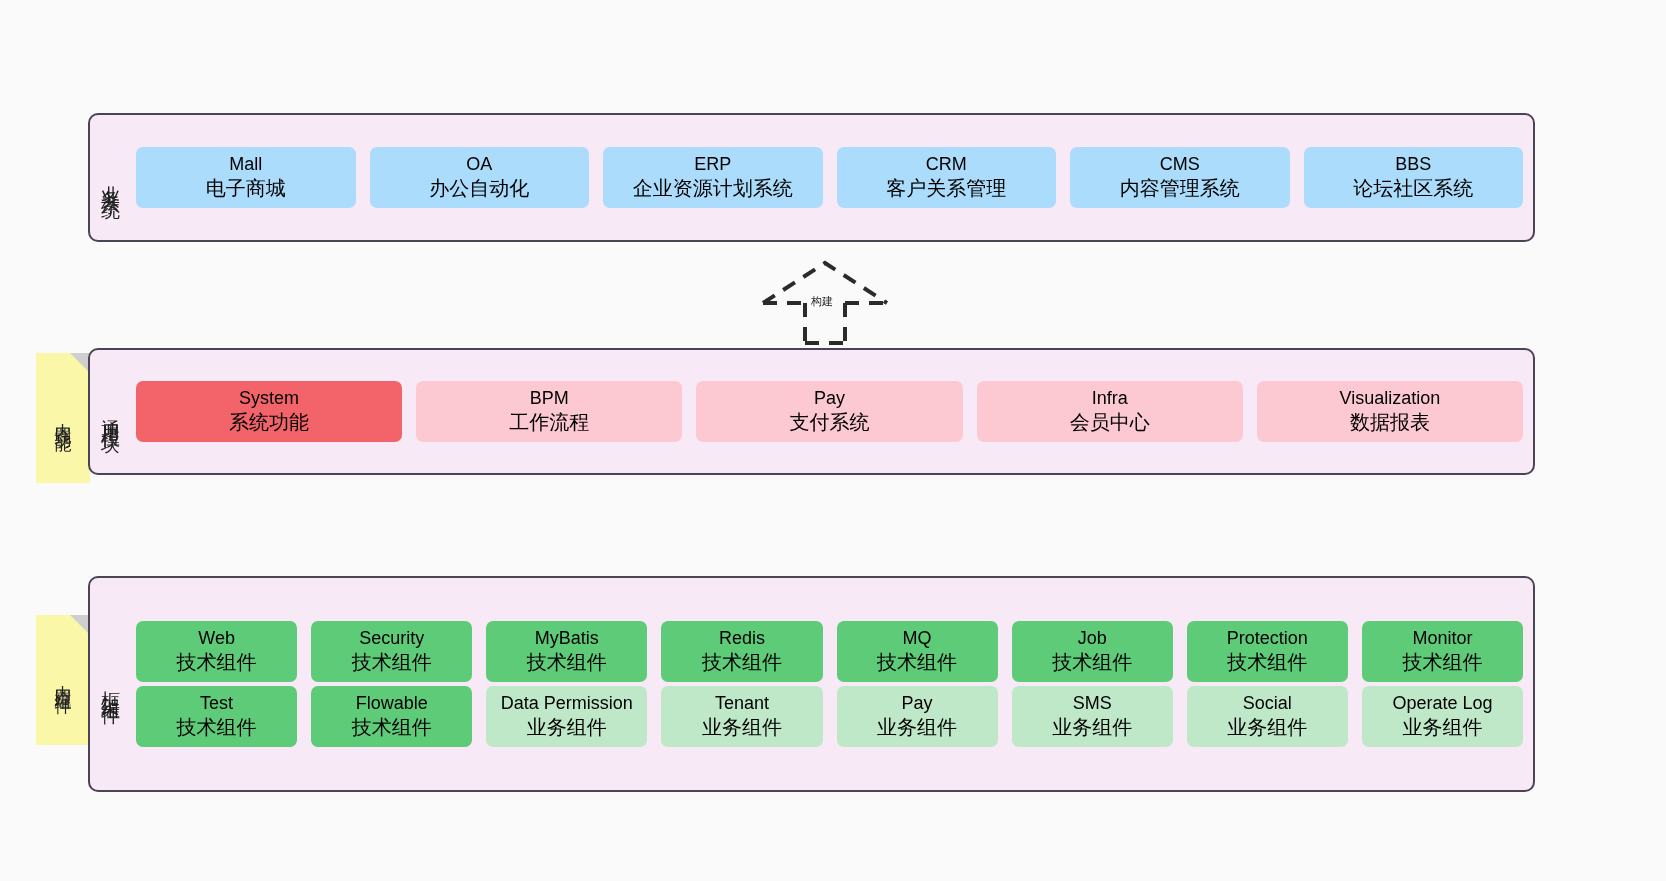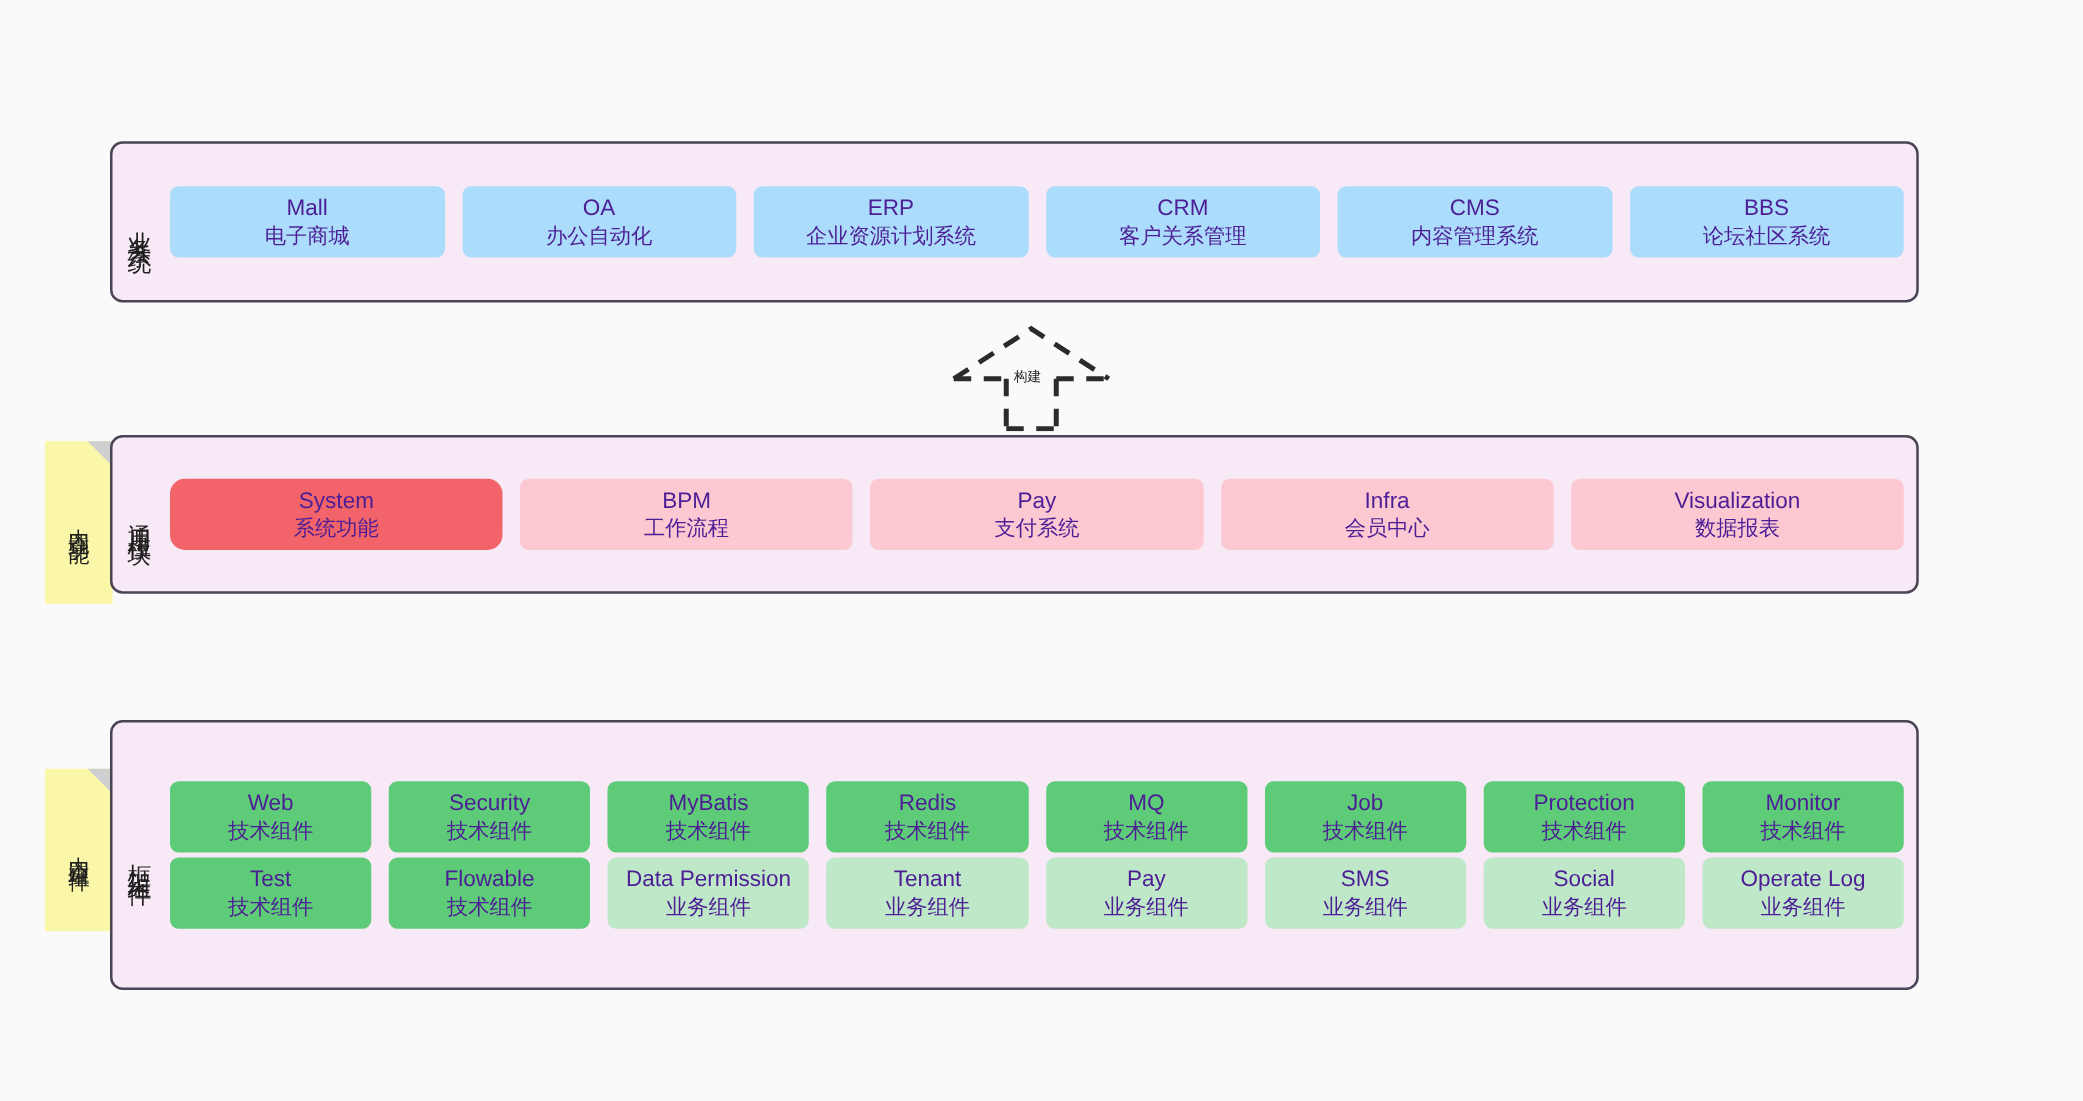--- a/index.html
+++ b/index.html
@@ -62,30 +62,30 @@
     gap: 4px;
   }
   .node {
     flex: 1 1 0;
     border-radius: 7px;
     display: flex;
     flex-direction: column;
     align-items: center;
     justify-content: center;
     text-align: right;
-    color: #4c1d95;
+    color: #000000;
     line-height: 1.28;
     padding: 6px 4px;
     user-select: none;
   }
   .node .en { font-size: 18px; }
-  .node .cn { font-size: 17px; }
+  .node .cn { font-size: 20px; }
 
   .blue   { background: #abdcfb; }
-  .red    { background: #f2646a; border-radius: 12px; }
+  .red    { background: #f2646a; }
   .pink   { background: #fcc9d2; }
   .green  { background: #5ecb78; }
   .lgreen { background: #bfe8c9; }
 
   
   .sticky {
     position: absolute;
     background: #fbf7a8;
     width: 54px;
     display: flex;

